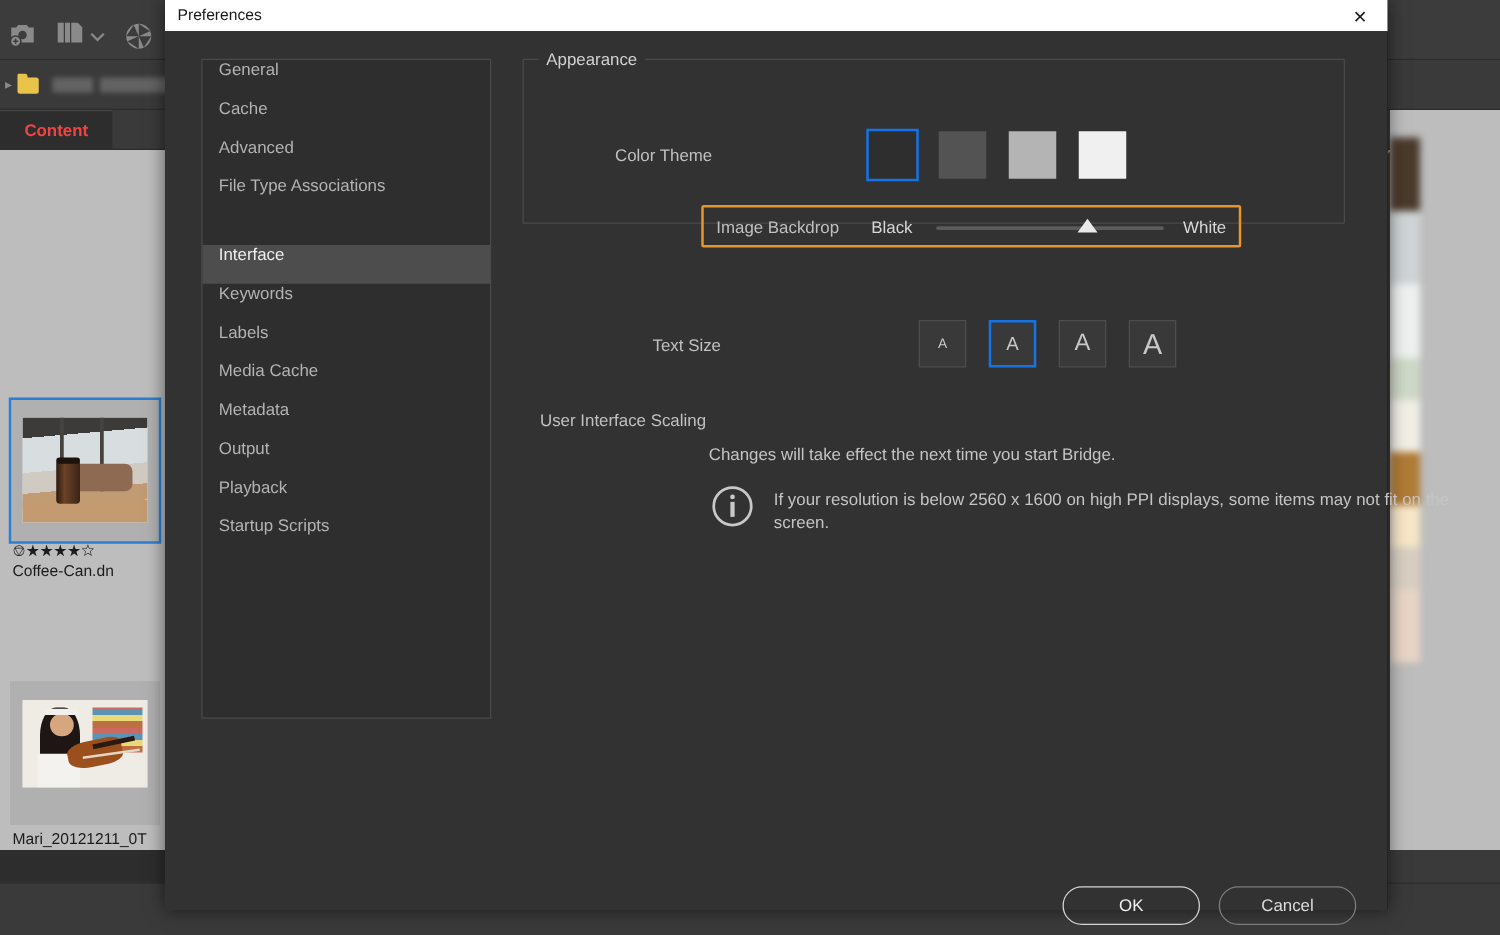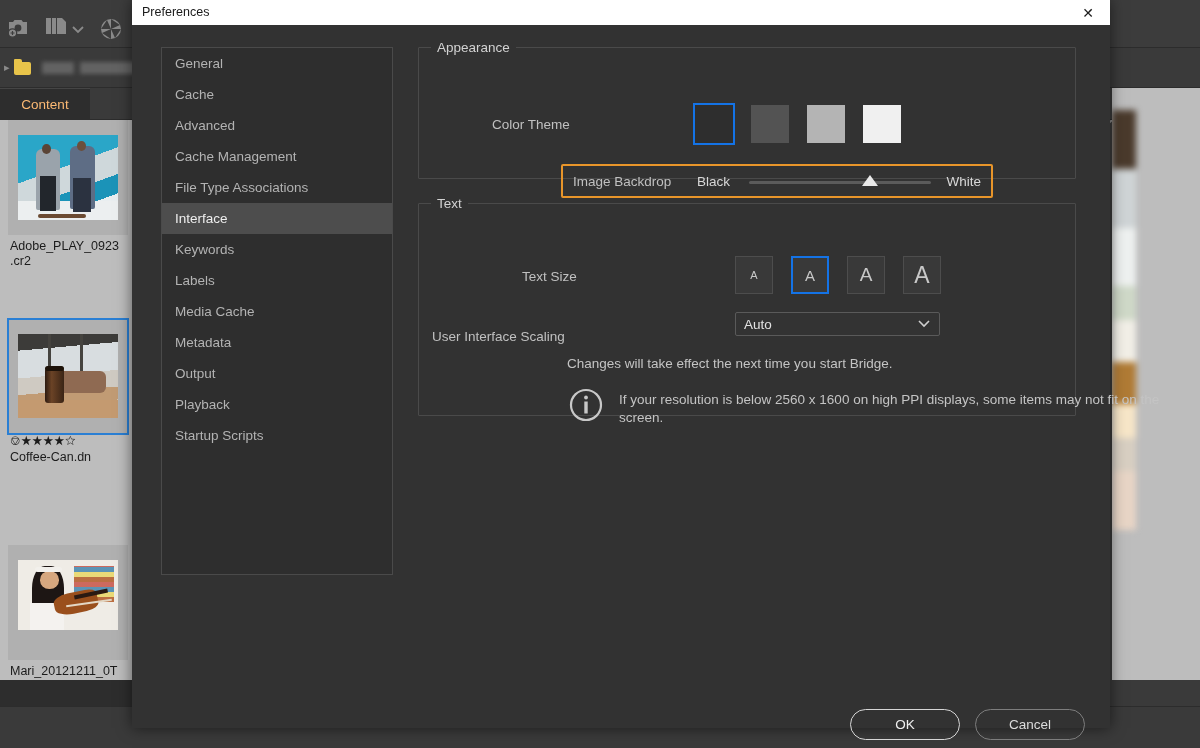--- a/index.html
+++ b/index.html
@@ -44,21 +44,21 @@
     position: absolute; left: 42px; top: 14px; width: 95px; height: 12px;
     background: linear-gradient(90deg,#6a6a6a 0 34%, transparent 34% 40%, #6a6a6a 40% 100%);
     filter: blur(2.2px); opacity: .85;
   }
 
   #content-tab {
     position: absolute; left: 0; top: 88px; width: 90px; height: 32px;
     background: #2d2d2d; border-top: 1px solid #454545;
     display: flex; align-items: center; justify-content: center;
   }
-  #content-tab-label { color: #fdba74; font-size: 13.5px; font-weight: 400; }
+  #content-tab-label { color: #ef4444; font-size: 13.5px; font-weight: 700; }
   #content-tab-rest {
     position: absolute; left: 90px; top: 88px; width: 1110px; height: 32px;
     background: #3a3a3a; border-bottom: 1px solid #2c2c2c;
   }
 
   
   #content-panel {
     position: absolute; left: 0; top: 120px; width: 136px; height: 560px;
     background: #bdbdbd; overflow: hidden;
   }
@@ -148,24 +148,24 @@
     color: #1b1b1b; font-size: 14px; cursor: pointer;
   }
   #prefs-body { position: absolute; left: 0; top: 25px; width: 978px; height: 703px; background: #323232; }
 
   
   #prefs-sidebar {
     position: absolute; left: 29px; top: 22px; width: 232px; height: 528px;
     background: #2e2e2e; border: 1px solid #4a4a4a;
   }
   .side-item {
-    height: 31px; display: flex; align-items: center; padding-left: 13px;
+    height: 31px; display: flex; padding-left: 13px;
     color: #b3b3b3; font-size: 13.5px; cursor: pointer;
   }
-  .side-item.active { background: #4d4d4d; color: #eeeeee; }
+  .side-item.active { background: #4d4d4d; color: #eeeeee; margin-top: 24px; }
 
   
   .group-box {
     position: absolute; border: 1px solid #4a4a4a; border-radius: 1px; padding-left: 48px;
   }
   .group-legend {
     position: absolute; top: -8px; left: 12px; padding: 0 6px;
     background: #323232; color: #d2d2d2; font-size: 13.5px;
   }
   #grp-appearance { left: 286px; top: 22px; width: 658px; height: 132px; }
@@ -274,36 +274,20 @@
     </svg>
   </div>
 
   <div id="content-tab">
     <span id="content-tab-label">Content</span>
   </div>
   <div id="content-tab-rest"></div>
 
   <div id="content-panel">
 
-    <div class="thumb-cell" style="top:0;">
-      <div class="thumb-box" style="width:120px;height:115px;">
-        <div class="thumb-img" id="ph1" style="left:10px;top:15px;width:100px;height:85px;">
-          <div class="sky"></div>
-            <div class="floor"></div>
-          <div class="p1"></div>
-            <div class="p1b"></div>
-            <div class="h1"></div>
-          <div class="p2"></div>
-            <div class="p2b"></div>
-            <div class="h2"></div>
-          <div class="sh"></div>
-        </div>
-      </div>
-      <div class="thumb-cap">Adobe_PLAY_0923<br>.cr2</div>
-    </div>
 
     <div class="thumb-cell" style="top:200px;">
       <div class="thumb-box sel" style="width:118px;height:113px;">
         <div class="thumb-img" id="ph2" style="left:9px;top:14px;width:100px;height:84px;">
           <div class="bgwin"></div>
             <div class="mull1"></div>
             <div class="mull2"></div>
           <div class="couch"></div>
             <div class="table"></div>
           <div class="can"></div>
@@ -359,23 +343,20 @@
       <div class="side-item">
           <span>General</span>
         </div>
       <div class="side-item">
           <span>Cache</span>
         </div>
       <div class="side-item">
           <span>Advanced</span>
         </div>
       <div class="side-item">
-          <span>Cache Management</span>
-        </div>
-      <div class="side-item">
           <span>File Type Associations</span>
         </div>
       <div class="side-item active">
           <span>Interface</span>
         </div>
       <div class="side-item">
           <span>Keywords</span>
         </div>
       <div class="side-item">
           <span>Labels</span>
@@ -408,45 +389,36 @@
     <div class="swatch" style="left:731px; background:#f0f0f0;"></div>
 
     <div id="backdrop-row">
       <span id="backdrop-label">Image Backdrop</span>
       <span id="backdrop-black">Black</span>
       <div id="backdrop-track"></div>
       <div id="backdrop-thumb"></div>
       <span id="backdrop-white">White</span>
     </div>
 
-    <div class="group-box" id="grp-text">
-      <span class="group-legend">Text</span>
-    </div>
 
     <span class="field-label" style="left:390px; top:244px; width:120px;">Text Size</span>
     <div class="size-btn" style="left:603px; font-size:11px;">
         <span>A</span>
       </div>
     <div class="size-btn sel" style="left:659px; font-size:15px;">
         <span>A</span>
       </div>
     <div class="size-btn" style="left:715px; font-size:19px;">
         <span>A</span>
       </div>
     <div class="size-btn" style="left:771px; font-size:23px;">
         <span>A</span>
       </div>
 
     <span class="field-label" style="left:300px; top:304px; width:290px; text-align:left;">User Interface Scaling</span>
-    <div id="ui-scale-select">
-      <span>Auto</span>
-      <svg id="ui-scale-chev" width="12" height="8" viewBox="0 0 12 8">
-        <path d="M1 1l5 5 5-5" stroke="#cfcfcf" stroke-width="1.6" fill="none"></path>
-      </svg>
-    </div>
 
     <div id="changes-note">Changes will take effect the next time you start Bridge.</div>
 
     <svg id="info-icon-wrap" width="34" height="34" viewBox="0 0 34 34">
       <circle cx="17" cy="17" r="15" fill="none" stroke="#c8c8c8" stroke-width="2.2"></circle>
       <circle cx="17" cy="9.5" r="1.9" fill="#c8c8c8"></circle>
       <rect x="15.3" y="13.5" width="3.4" height="12" fill="#c8c8c8"></rect>
     </svg>
     <div id="info-note">If your resolution is below 2560 x 1600 on high PPI displays, some items may not fit on the screen.</div>
 

